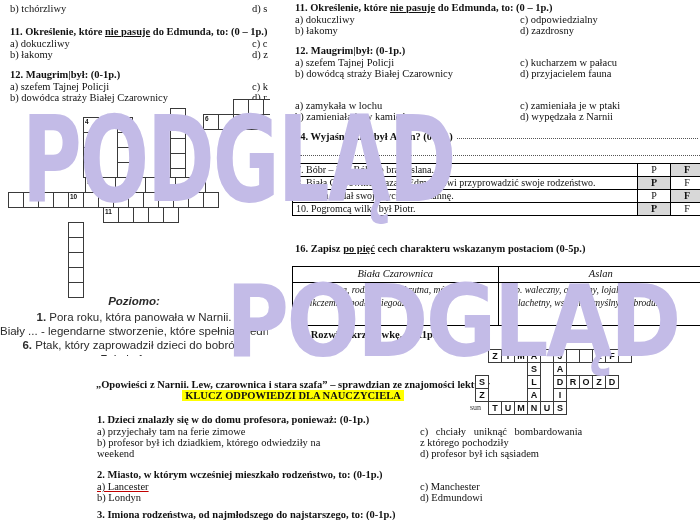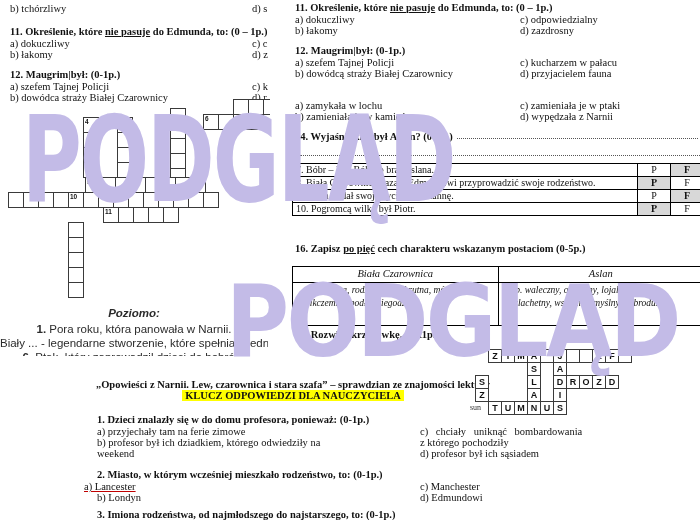--- a/index.html
+++ b/index.html
@@ -10,21 +10,21 @@
   .u{text-decoration:underline;}
 
   
   #page-left{position:absolute;left:0;top:0;width:270px;height:360px;overflow:hidden;z-index:1;
              font-size:10.5px;}
   #page-left .q{font-weight:bold;}
   
   #clues{position:absolute;left:0;top:293px;width:268px;text-align:center;z-index:2;
          font-family:"Liberation Sans",sans-serif;font-size:11.5px;color:#2b2b2b;}
   #clues .line{overflow:hidden;white-space:nowrap;height:14px;line-height:14px;}
-  #clues .hdr{font-weight:bold;font-style:italic;height:17px;line-height:17px;margin-top:12px;}
+  #clues .hdr{font-weight:bold;font-style:italic;height:17px;line-height:17px;}
   #clues .num{font-weight:bold;}
 
   
   #page-right{position:absolute;left:270px;top:0;width:430px;height:360px;background:#fff;
               overflow:hidden;z-index:10;font-size:10.5px;}
   #page-right .q{font-weight:bold;}
   .dot-leader{flex:1 1 auto;border-bottom:1.5px dotted #555;margin:0 2px 3px 4px;}
   #q14-line{display:flex;align-items:flex-end;}
   #dotted2{border-top:1.5px dotted #555;}
 
@@ -236,21 +236,21 @@
 
   <div class="abs q" style="left:97px;top:58px">1. Dzieci znalazły się w do domu profesora, ponieważ: (0-1p.)</div>
   <div class="abs" style="left:97px;top:70px">a) przyjechały tam na ferie zimowe</div>
   <div class="abs b just" style="left:420px;top:70px">c) chciały uniknąć bombardowania</div>
   <div class="abs" style="left:97px;top:81px">b) profesor był ich dziadkiem, którego odwiedziły na</div>
   <div class="abs b" style="left:420px;top:81px">z którego pochodziły</div>
   <div class="abs" style="left:97px;top:92px">weekend</div>
   <div class="abs" style="left:420px;top:92px">d) profesor był ich sąsiadem</div>
 
   <div class="abs q" style="left:97px;top:113px">2. Miasto, w którym wcześniej mieszkało rodzeństwo, to: (0-1p.)</div>
-  <div class="abs red-u" style="left:84px;top:125px">a) Lancester</div>
+  <div class="abs red-u" style="left:97px;top:125px">a) Lancester</div>
   <div class="abs" style="left:420px;top:125px">c) Manchester</div>
   <div class="abs b" style="left:97px;top:136px">b) Londyn</div>
   <div class="abs" style="left:420px;top:136px">d) Edmundowi</div>
 
   <div class="abs q" style="left:97px;top:153px">3. Imiona rodzeństwa, od najmłodszego do najstarszego, to: (0-1p.)</div>
 </div>
 
 <div id="xw-right">
     <div class="xw-cell" style="left: 488px; top: 349px; width: 14px; height: 14px;">
       <span class="xw-letter">Z</span>

